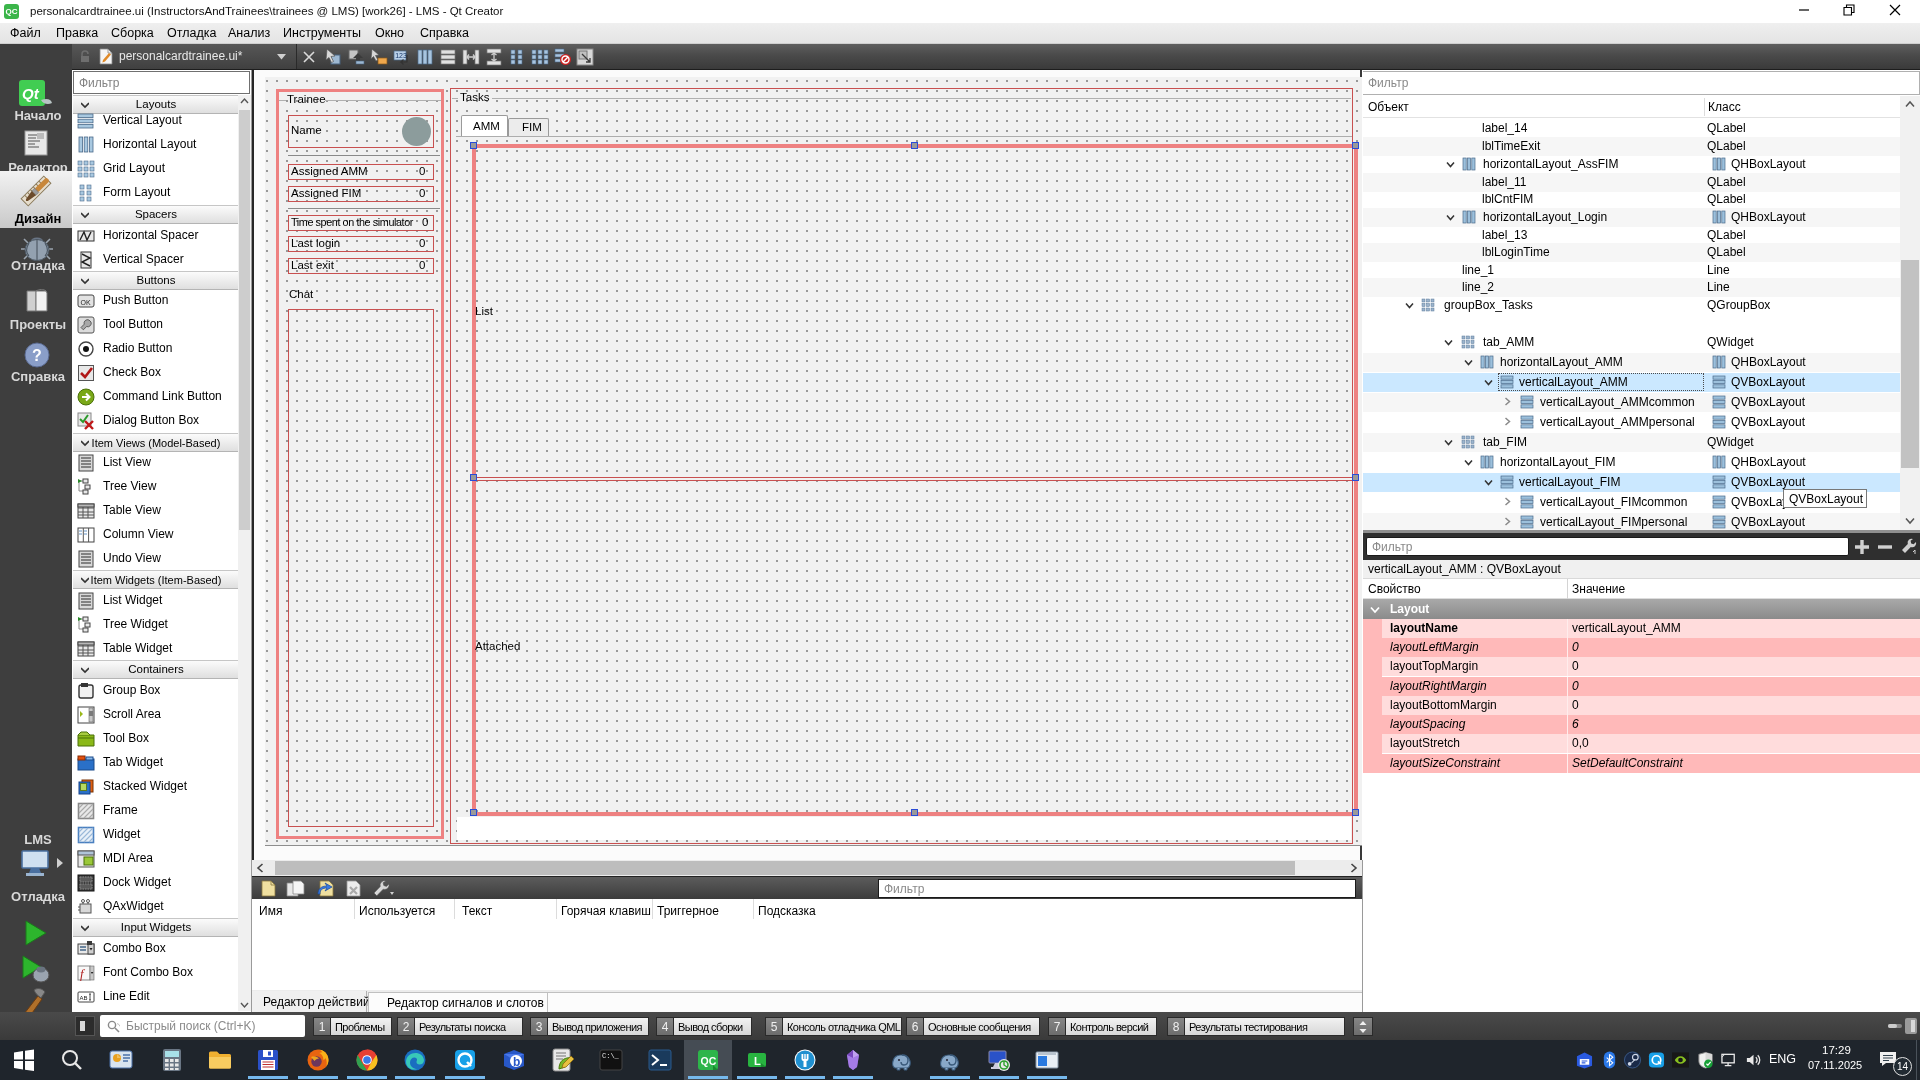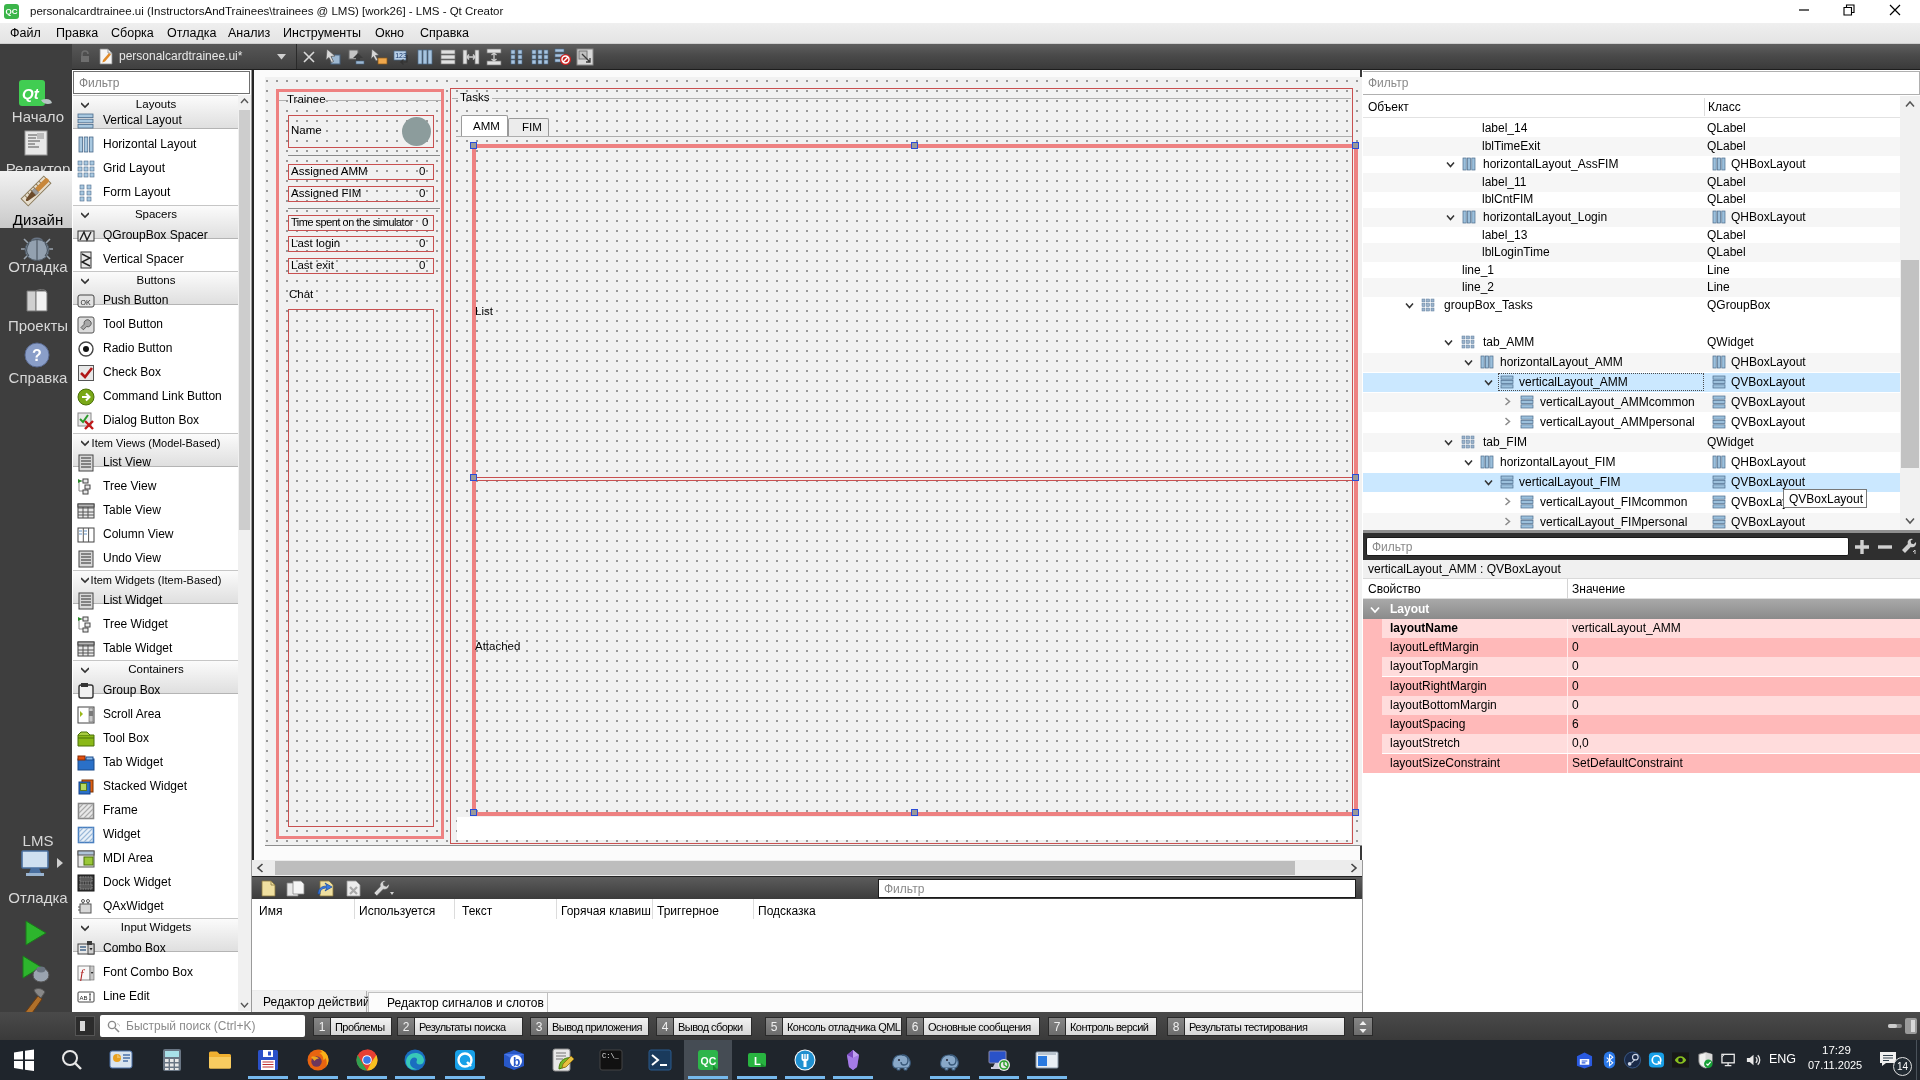--- a/index.html
+++ b/index.html
@@ -10,26 +10,26 @@
 #titlebar { left:0; top:0; width:1920px; height:23px; background:#fff; }
 #title-text { left:30px; top:5px; font-size:11.5px; color:#111; }
 #qcicon { left:4px; top:4px; width:15px; height:15px; background:#3bb54a; border-radius:3px; color:#fff; font-size:8px; font-weight:bold; text-align:center; line-height:15px; }
 .winbtn { top:4px; width:12px; height:12px; }
 #menubar { left:0; top:23px; width:1920px; height:21px; background:linear-gradient(#efefef,#e4e4e4); border-bottom:1px solid #cfcfcf; }
 .menuitem { position:absolute; top:3px; font-size:12.5px; color:#000; }
 #toolbar { left:72px; top:44px; width:1848px; height:26px; background:linear-gradient(#5f5f5f,#4a4a4a 45%,#3a3a3a); border-bottom:1px solid #1d1d1d; }
 #docsel { left:0px; top:0px; width:225px; height:25px; background:linear-gradient(#575757,#404040); border-right:1px solid #2a2a2a; }
 
 #sidebar { left:0; top:44px; width:72px; height:996px; background:#3e3e3e; }
-.modelabel { position:absolute; width:76px; text-align:center; font-size:15px; font-weight:normal; color:#d8d8d8; }
+.modelabel { position:absolute; width:76px; text-align:center; font-size:13px; font-weight:bold; color:#d8d8d8; }
 #mode-design { left:0; top:127px; width:72px; height:57px; background:linear-gradient(#f2f2f2,#c9c9c9); }
 
 #widgetbox { left:72px; top:70px; width:180px; height:942px; background:#ffffff; border-right:1px solid #9a9a9a; }
 #wfilter { left:1px; top:1px; width:177px; height:23px; background:#fff; border:1px solid #707070; color:#838383; padding:4px 0 0 5px; font-size:12px; }
-.sechead { position:absolute; left:1px; width:166px; height:34px; background:linear-gradient(#fbfbfb,#dfdfdf); border-top:1px solid #c6c6c6; border-bottom:1px solid #b4b4b4; text-align:center; font-size:11.5px; padding-top:2px; color:#000; white-space:nowrap; }
+.sechead { position:absolute; left:1px; width:166px; height:19px; background:linear-gradient(#fbfbfb,#dfdfdf); border-top:1px solid #c6c6c6; border-bottom:1px solid #b4b4b4; text-align:center; font-size:11.5px; padding-top:2px; color:#000; white-space:nowrap; }
 .sechev { position:absolute; left:8px; width:8px; height:8px; }
 .witem { position:absolute; left:31px; font-size:12px; color:#000; }
 .wicon { position:absolute; left:5px; width:18px; height:18px; }
 #wscroll { left:166px; top:25px; width:13px; height:916px; background:#f0f0f0; }
 #wthumb { left:1px; top:15px; width:11px; height:420px; background:#cdcdcd; }
 
 #canvas { left:252px; top:70px; width:1110px; height:790px; background:#fbfbfb; border-left:2px solid #262626; border-right:2px solid #3a3a3a; }
 #form { left:11px; top:7px; width:1097px; height:769px; background:#f1f1f1;
   background-image:radial-gradient(circle, #999 0.8px, rgba(0,0,0,0) 1px);
   background-size:10px 10px; background-position:-3px -1px; border-bottom:1px solid #8e8e8e; }
@@ -49,21 +49,21 @@
 #oscroll { left:537px; top:26px; width:20px; height:434px; background:#f1f1f1; }
 
 #propfilterbar { left:0px; top:463px; width:557px; height:27px; background:#2f2f2f; }
 #pfilter { left:3px; top:4px; width:483px; height:19px; background:#fff; border:1px solid #1a1a1a; border-radius:2px; color:#8a8a8a; padding:2px 0 0 5px; font-size:12px; }
 #probjname { left:0px; top:490px; width:557px; height:19px; background:#f0f0f0; border-bottom:1px solid #d9d9d9; padding:2px 0 0 5px; font-size:12px; }
 #prophead { left:0px; top:509px; width:557px; height:20px; background:#fff; border-bottom:1px solid #dcdcdc; }
 #propsection { left:0px; top:529px; width:557px; height:20px; background:linear-gradient(#a9a9a9,#8b8b8b); color:#fff; font-weight:bold; padding:3px 0 0 27px; font-size:12px; }
 .prow { position:absolute; left:0px; width:557px; height:19px; font-size:12px; }
 .prow .pn { position:absolute; left:27px; top:2px; }
 .prow .pv { position:absolute; left:209px; top:2px; }
-.pdark { background:#ffb9b9; }
+.pdark { background:#ffb9b9;font-style:italic; }
 .plight { background:#ffdcdc; }
 
 #hscroll { left:252px; top:860px; width:1110px; height:16px; background:#ececec; }
 #hthumb { left:23px; top:1px; width:1020px; height:14px; background:#bdbdbd; }
 #actionbar { left:252px; top:876px; width:1110px; height:23px; background:linear-gradient(#5c5c5c,#3c3c3c); border-top:1px solid #222; }
 #afilter { left:626px; top:2px; width:478px; height:19px; background:#fff; border:1px solid #1a1a1a; color:#8a8a8a; padding:2px 0 0 5px; font-size:12px; }
 #actiontable { left:252px; top:899px; width:1110px; height:91px; background:#fff; }
 .ahead { position:absolute; top:5px; font-size:12px; color:#000; }
 .asep { position:absolute; top:0px; width:1px; height:20px; background:#dcdcdc; }
 #bottomtabs { left:252px; top:990px; width:1110px; height:22px; background:#ececec; }
@@ -311,21 +311,21 @@
       </g>
     </svg>
   <div class="witem" style="top:115px">Form Layout</div>
   <div class="sechead" style="top:135px"><svg class="sechev" style="top:5px" viewBox="0 0 8 8" width="8" height="8">
         <path d="M0 2l4 4 4-4" fill="none" stroke="#333" stroke-width="1.6"></path>
       </svg>Spacers</div>
   <svg class="wicon" style="top:157px" width="18" height="18" viewBox="0 0 18 18">
       <rect x="1" y="4" width="16" height="10" fill="#e8e8e8" stroke="#333"></rect>
       <path d="M3 13L7 5l3 8 4-8" fill="none" stroke="#222" stroke-width="1.4"></path>
     </svg>
-  <div class="witem" style="top:158px">QGroupBox Spacer</div>
+  <div class="witem" style="top:158px">Horizontal Spacer</div>
   <svg class="wicon" style="top:181px" width="18" height="18" viewBox="0 0 18 18">
       <rect x="4" y="1" width="10" height="16" fill="#e8e8e8" stroke="#333"></rect>
       <path d="M5 3l8 4-8 4 8 4" fill="none" stroke="#222" stroke-width="1.4"></path>
     </svg>
   <div class="witem" style="top:182px">Vertical Spacer</div>
   <div class="sechead" style="top:201px"><svg class="sechev" style="top:5px" viewBox="0 0 8 8" width="8" height="8">
         <path d="M0 2l4 4 4-4" fill="none" stroke="#333" stroke-width="1.6"></path>
       </svg>Buttons</div>
   <svg class="wicon" style="top:222px" width="18" height="18" viewBox="0 0 18 18">
       <rect x="1" y="3" width="16" height="12" rx="2" fill="#e2e2e2" stroke="#444"></rect>

